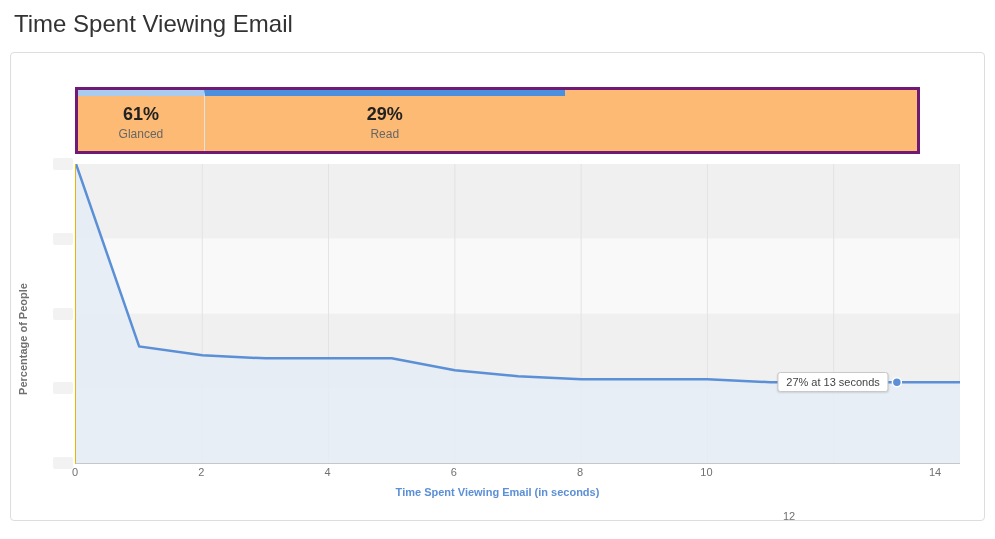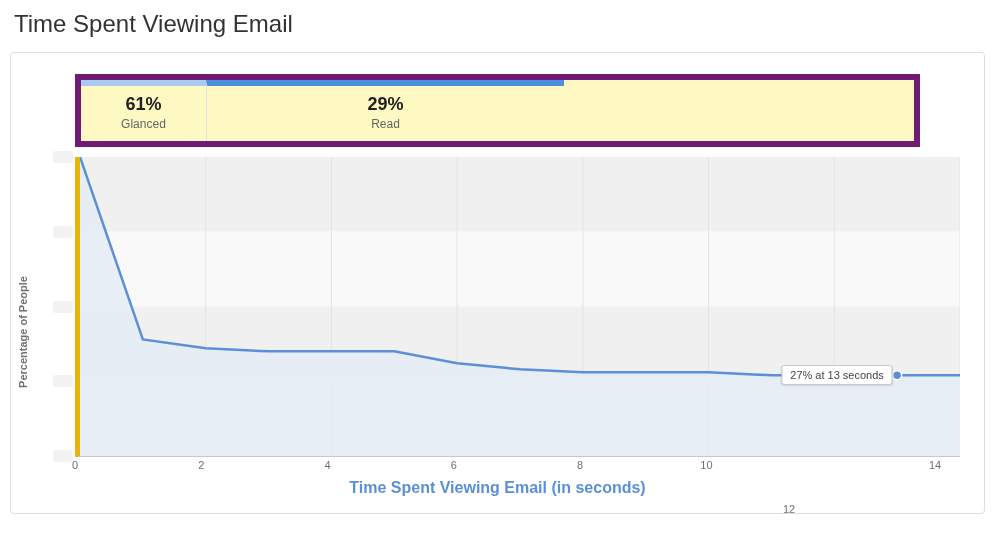--- a/index.html
+++ b/index.html
@@ -18,23 +18,23 @@
   .panel{
     margin:0 10px 14px 10px;
     border:1px solid #ddd;
     border-radius:4px;
     background:#fff;
     padding:18px 18px 6px 18px;
   }
   
   .summary{
     display:flex;
-    margin:3px 46px 10px 46px;
-    border:6px solid #701a75;
-    background:#fef9c3;
+    margin:16px 46px 10px 46px;
+    border:3px solid #701a75;
+    background:#fdba74;
   }
   .summary-cell{
     text-align:center;
     border-top:6px solid #000;
     padding:8px 4px 10px 4px;
   }
   .summary-cell + .summary-cell{border-left:1px solid #e2e2e2;}
   .summary-pct{font-size:18px;font-weight:700;color:#222;}
   .summary-lbl{font-size:12px;color:#666;margin-top:2px;}
 
@@ -46,39 +46,39 @@
     top:50%;
     transform:translate(-50%,-50%) rotate(-90deg);
     font-size:11px;
     font-weight:700;
     color:#707070;
     white-space:nowrap;
   }
   .plot{
     position:absolute;
     left:46px; right:6px; top:0; height:300px;
-    border-left:5px solid #eab308;
+    border-left:1px solid #eab308;
     border-bottom:1px solid #c7c7c7;
   }
   .plot svg{position:absolute;inset:0;width:100%;height:100%;}
   .x-ticks{
     position:absolute;
     left:46px; right:6px; top:302px; height:18px;
   }
   .x-tick{
     position:absolute;
     transform:translateX(-50%);
     font-size:11px;
     color:#707070;
   }
   .x-axis-title{
     position:absolute;
     left:0; right:0; top:322px;
     text-align:center;
-    font-size:16px;
+    font-size:11px;
     font-weight:700;
     color:#5b8fd6;
   }
   .y-tick-stub{
     position:absolute;
     left:24px; width:20px; height:12px;
     background:#f2f2f2;
     border-radius:2px;
   }
   .tooltip{

